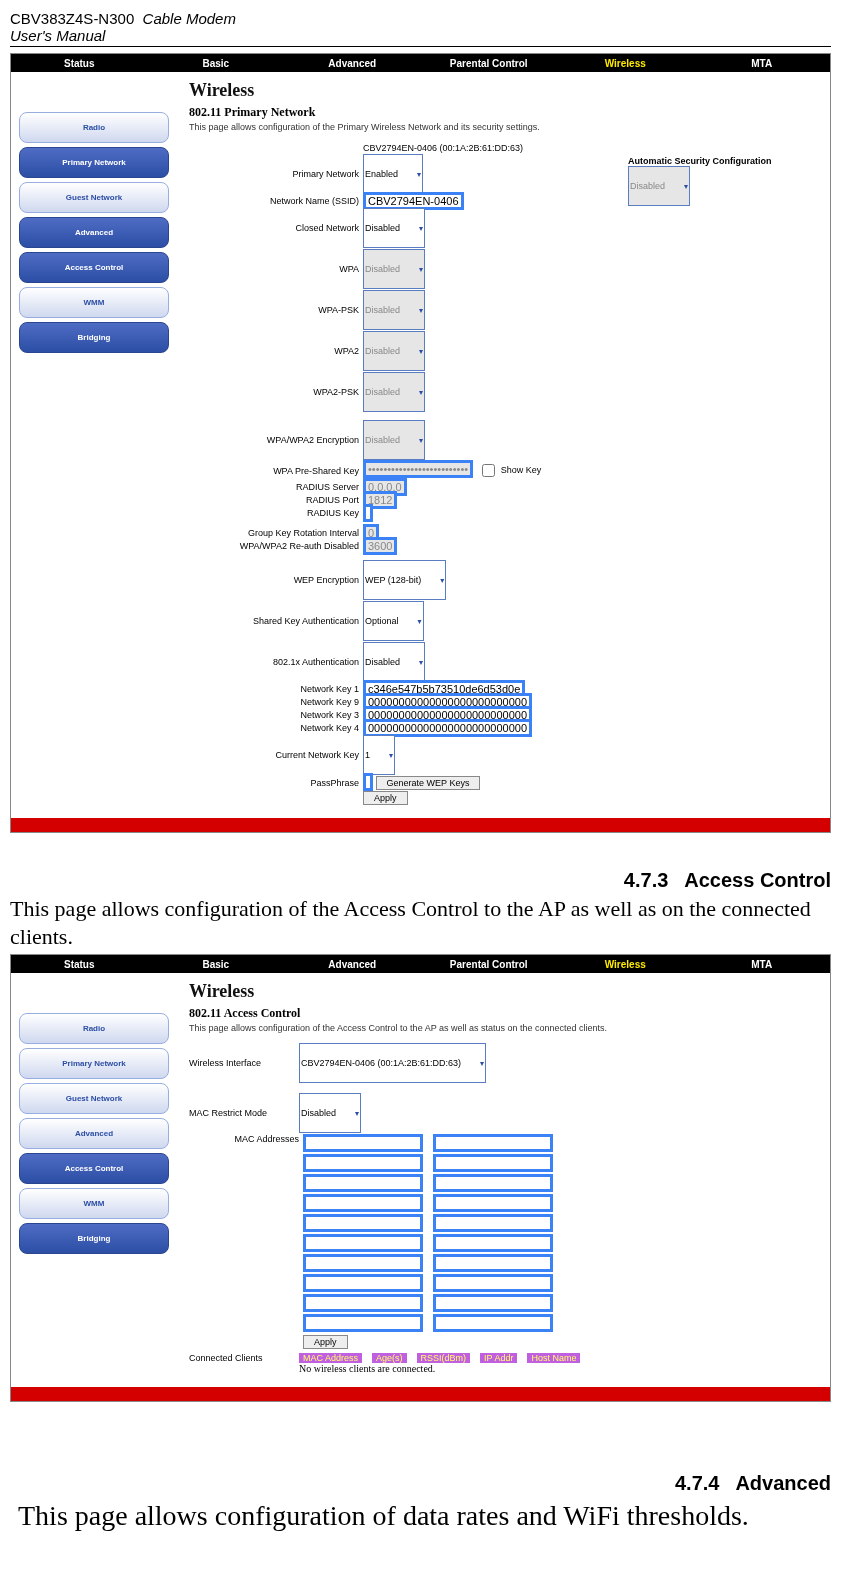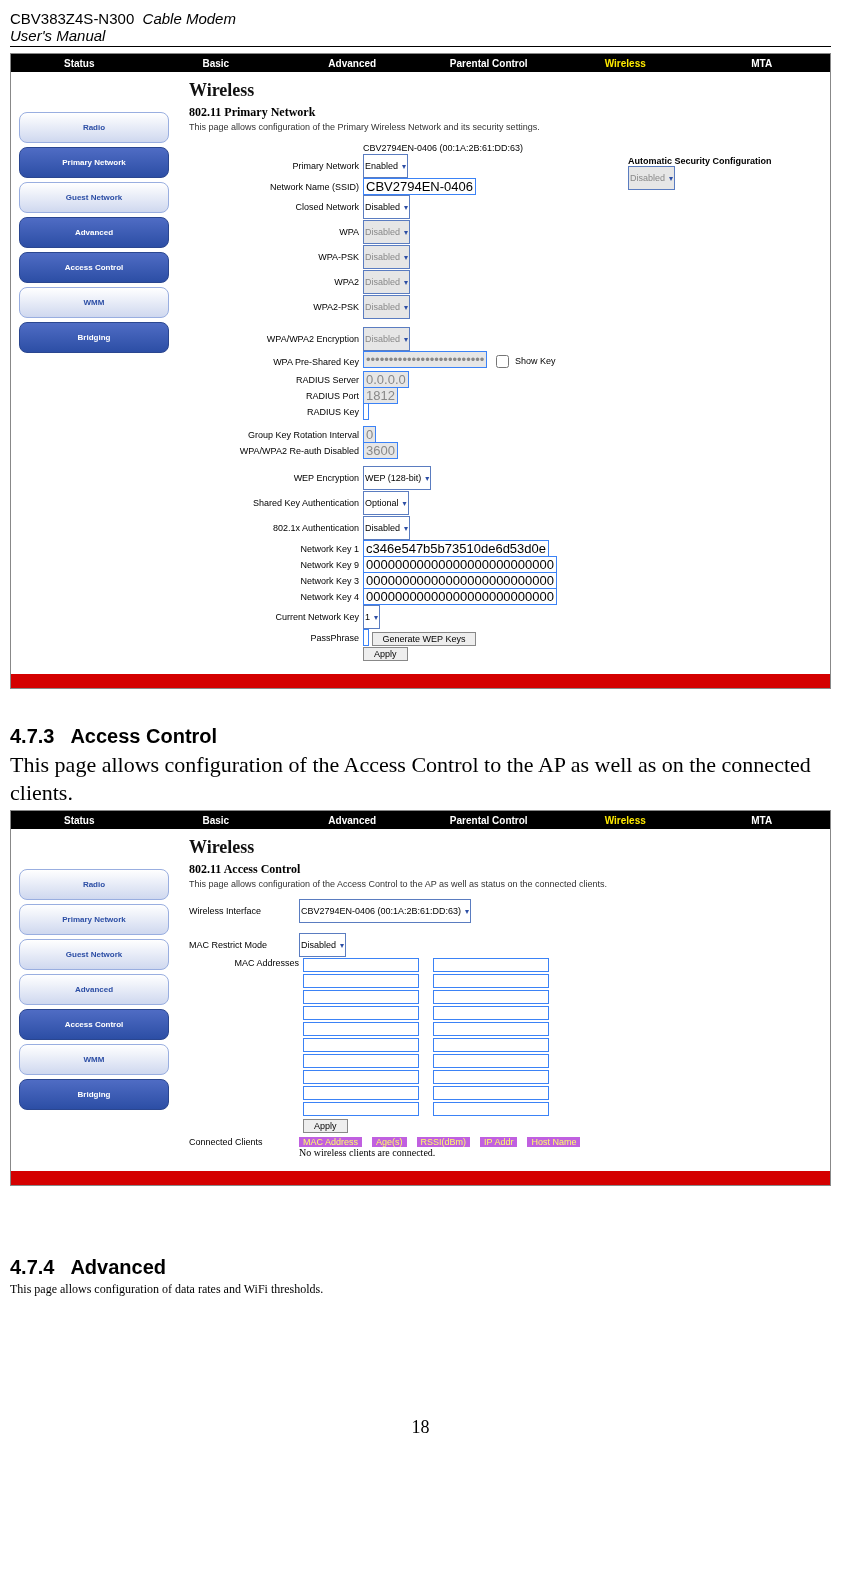--- a/index.html
+++ b/index.html
@@ -57,35 +57,35 @@
     border: 1px solid #99aee0;
   }
   .content { flex: 1; padding: 6px 12px 12px 12px; }
   .content h3 { font-family: "Times New Roman", serif; font-size: 18px; font-weight: bold; margin: 2px 0 0 0; color: #111; }
   .content .subh { font-family: "Times New Roman", serif; font-size: 12px; font-weight: bold; margin: 4px 0 2px 0; }
   .content .desc { font-size: 9px; color: #333; margin-bottom: 10px; }
 
   .form-row { display: flex; align-items: center; margin: 1px 0; }
   .form-row .lbl { width: 170px; text-align: right; padding-right: 4px; font-size: 9px; }
   .form-row .ctl { }
-  .inp { border: 1px solid #3b82f6; background: #fff; height: 12px; font-size: 13px; padding: 0 2px; }
+  .inp { border: 3px solid #3b82f6; background: #fff; height: 12px; font-size: 11px; padding: 0 2px; }
   .inp.dis { background: #e6e6e6; color: #888; }
-  .sel { border: 1px solid #5a7cc0; background: #fff; height: 14px; font-size: 9px; padding: 4px 1px; display: inline-flex; align-items: center; gap: 4px; justify-content: space-between; }
+  .sel { border: 1px solid #5a7cc0; background: #fff; height: 14px; font-size: 9px; padding: 12px 1px; display: inline-flex; align-items: center; gap: 19px; justify-content: space-between; }
   .sel .arr { color: #2c4ea5; font-size: 8px; }
   .sel.dis { background: #e6e6e6; color: #888; }
   .btn { border: 1px solid #888; background: #eee; font-size: 9px; padding: 1px 10px; display: inline-block; }
   .rel { position: relative; }
 
   .table-hdr { display: flex; gap: 10px; }
   .table-hdr span { background: #c060e0; color: #ffff66; font-size: 9px; padding: 0 4px; }
 
   
-  h2.sec { font-family: Arial, Helvetica, sans-serif; font-size: 20px; font-weight: bold; margin: 36px 0 3px 0; }
+  h2.sec { font-family: Arial, Helvetica, sans-serif; font-size: 20px; font-weight: bold; margin: 36px 0 3px 0; text-align: right; }
   p.body { font-family: "Times New Roman", serif; font-size: 22px; margin: 0 0 4px 0; line-height: 1.25; }
-  p.body2 { font-family: "Times New Roman", serif; font-size: 12px; margin: 0 0 4px 0; line-height: 1.25; }
+  p.body2 { font-family: "Times New Roman", serif; font-size: 28px; margin: 0 0 4px 8px; line-height: 1.25; }
 
   .page-num { text-align: center; font-family: "Times New Roman", serif; font-size: 18px; margin-top: 120px; }
 
   .mac-grid { display: grid; grid-template-columns: 120px 120px; gap: 2px 10px; }
   .mac-grid .inp { width: 110px; }
 
   .two-col { display: flex; gap: 30px; }
 </style>
 </head>
 <body>

